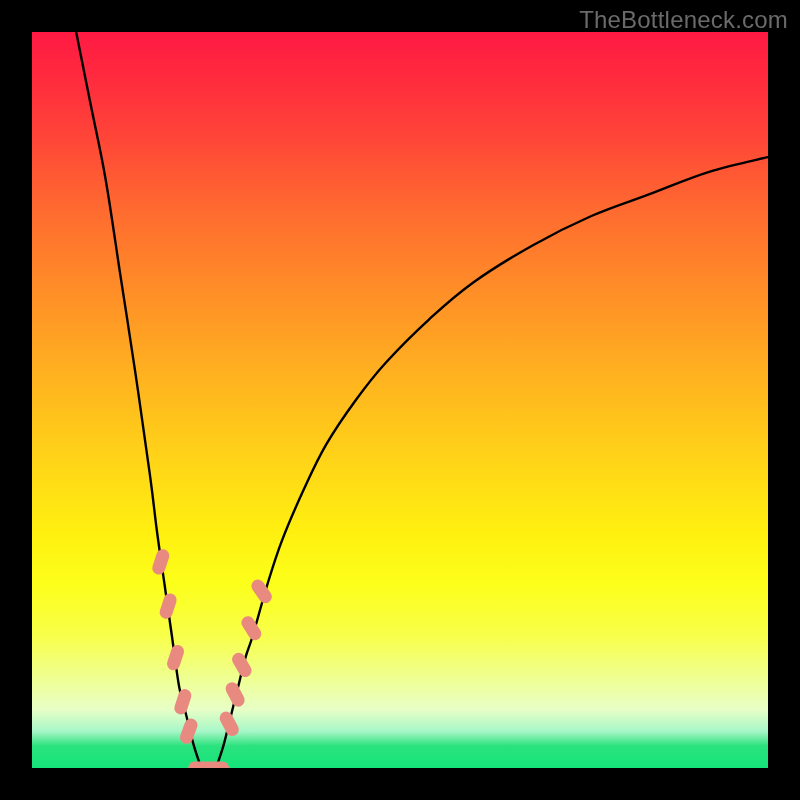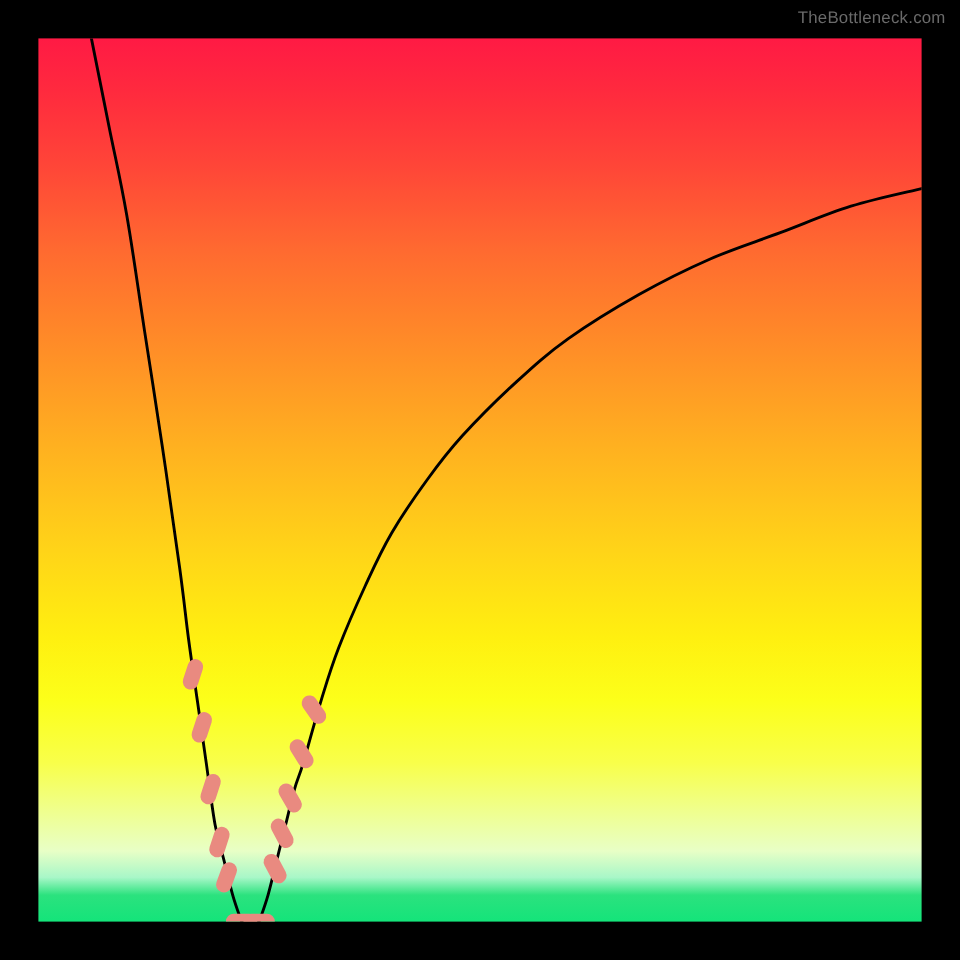--- a/index.html
+++ b/index.html
@@ -46,21 +46,21 @@
     left: 0;
     top: 0;
     width: 736px;
     height: 736px;
   }
   .watermark {
     position: absolute;
     top: 6px;
     right: 12px;
     color: #6a6a6a;
-    font-size: 14px;
+    font-size: 24px;
     font-weight: 500;
     letter-spacing: 0.2px;
     user-select: none;
   }
 </style>
 </head>
 <body>
 
 <div class="frame">
   <div class="plot-area">

